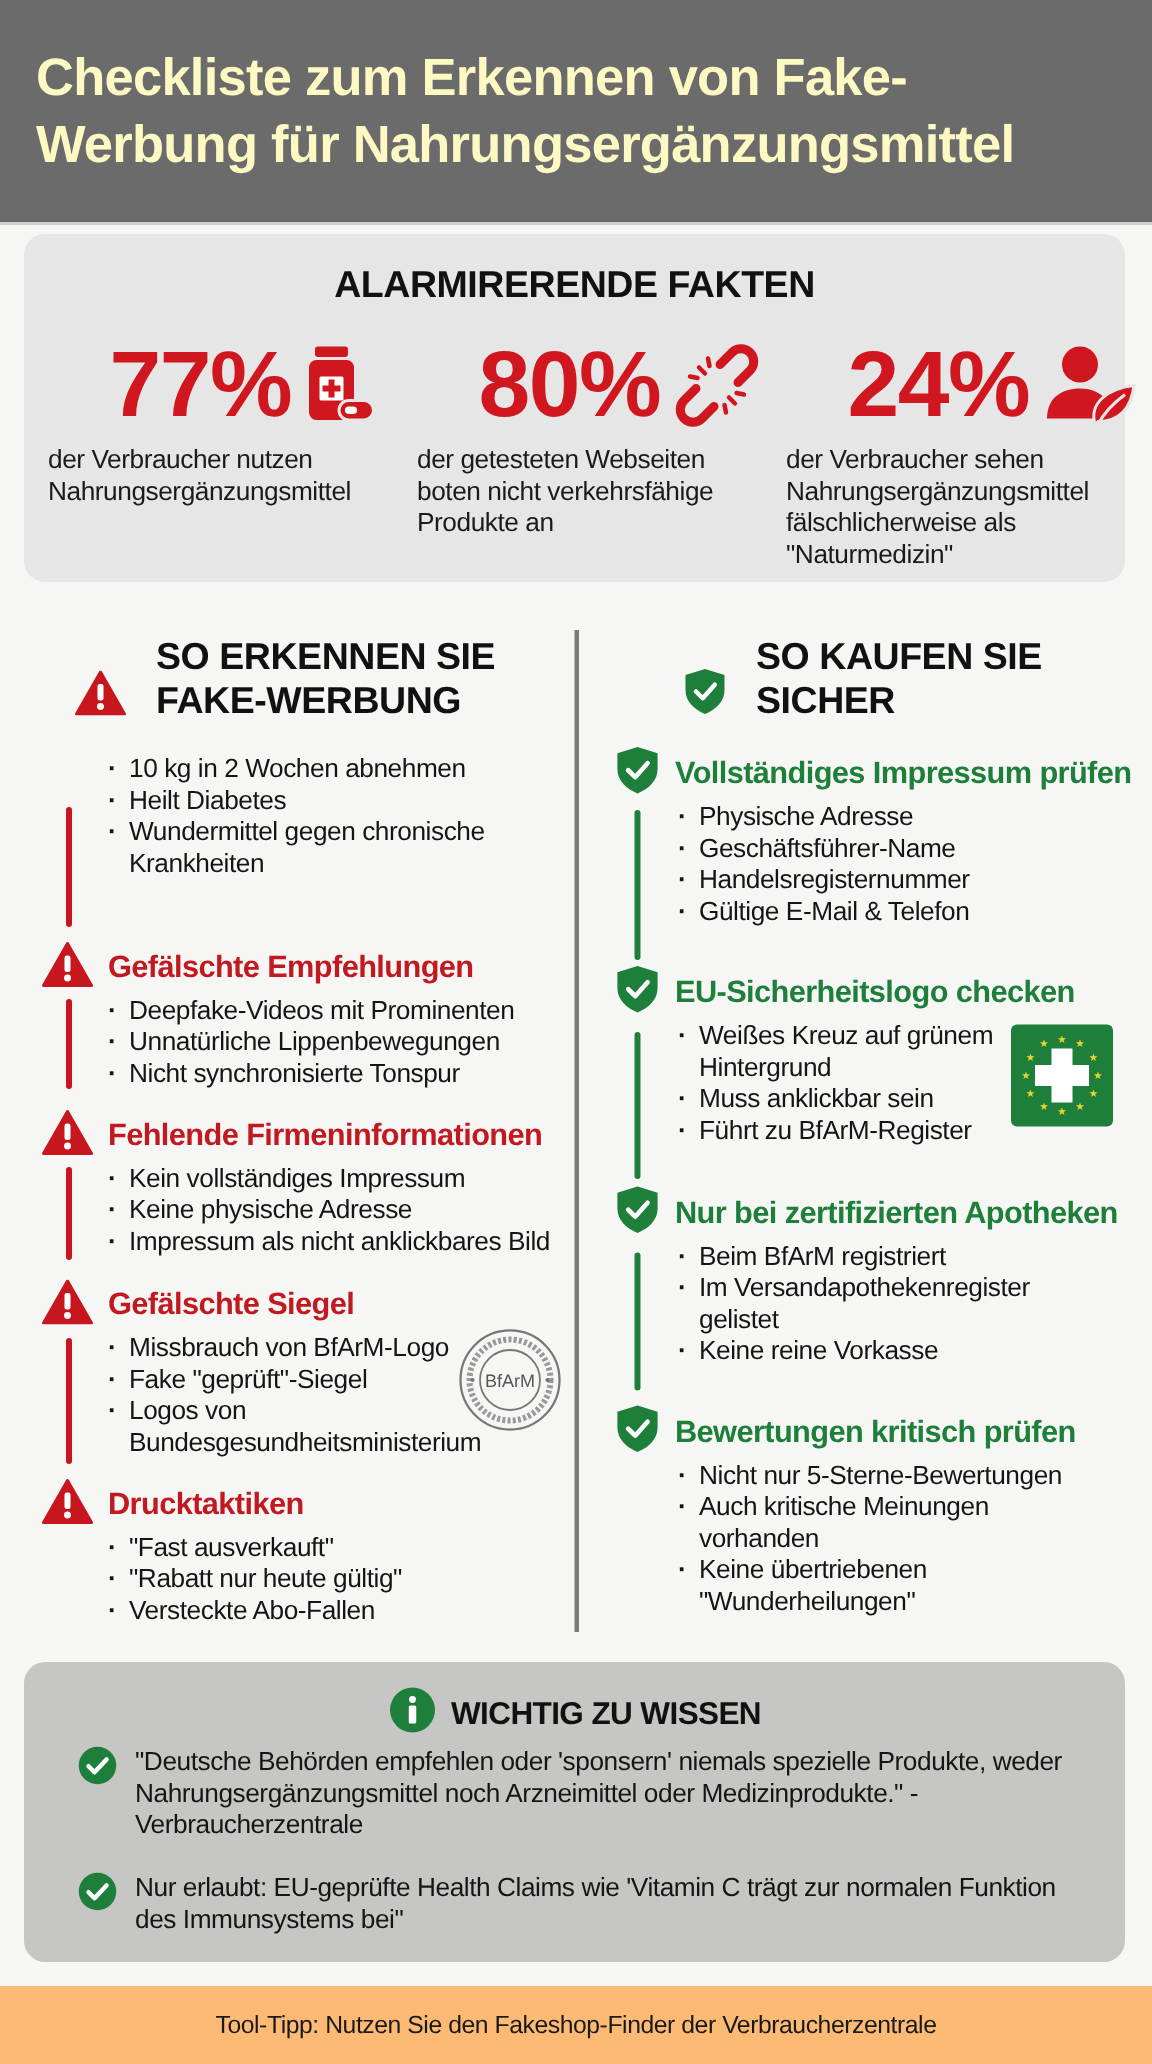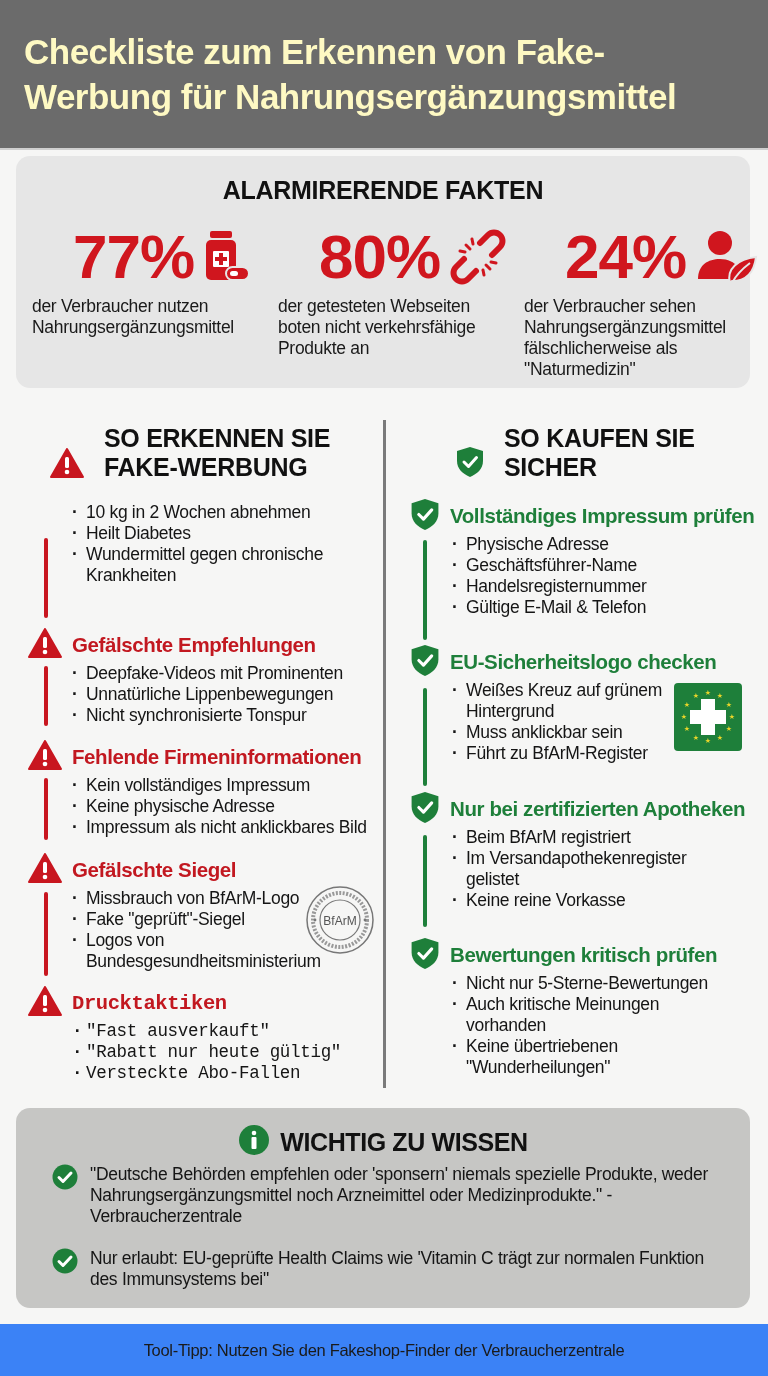--- a/index.html
+++ b/index.html
@@ -29,25 +29,25 @@
   .green .lbl { color: #1e7f3a; }
   .item ul { list-style: none; margin-left: 44px; margin-top: 2px; }
   .item li { font-size: 17.5px; line-height: 21px; letter-spacing: -0.3px; padding-left: 14px; position: relative; color: #151515; }
   .item li::before { content: "·"; position: absolute; left: 0; top: 0; font-weight: bold; }
   .vline { position: absolute; width: 4px; border-radius: 2px; }
   .vline.red { background: #c8161f; }
   .vline.green { background: #1e7f3a; }
 
   .wichtig { position: absolute; left: 16px; top: 1108px; width: 734px; height: 200px; background: #c6c6c4; border-radius: 14px; }
   .wichtig-title { position: absolute; left: 0; top: 16px; width: 100%; display: flex; justify-content: center; align-items: center; gap: 10px; }
-  .wichtig-title .t { font-size: 25px; font-weight: bold; letter-spacing: -0.4px; }
+  .wichtig-title .t { font-size: 21px; font-weight: bold; letter-spacing: -0.4px; }
   .note { position: absolute; left: 36px; display: flex; gap: 12px; }
   .note .txt { font-size: 17.5px; line-height: 21px; letter-spacing: -0.3px; color: #151515; width: 620px; }
 
-  .footer { position: absolute; left: 0; top: 1324px; width: 768px; height: 52px; background: #3b82f6; display: flex; align-items: center; justify-content: center; }
+  .footer { position: absolute; left: 0; top: 1324px; width: 768px; height: 52px; background: #fdba74; display: flex; align-items: center; justify-content: center; }
   .footer span { font-size: 16.5px; letter-spacing: -0.3px; color: #1a1a1a; }
 
   .seal { position: absolute; left: 304px; top: 884px; width: 72px; height: 72px; }
   .eu-logo { position: absolute; left: 674px; top: 683px; width: 68px; height: 68px; background: #1e7f3a; border-radius: 4px; }
 </style>
 </head>
 <body>
 
 <div class="header">
   <h1>Checkliste zum Erkennen von Fake-Werbung für Nahrungsergänzungsmittel</h1>
@@ -194,21 +194,21 @@
   <svg width="72" height="72" viewBox="0 0 72 72">
     <circle cx="36" cy="36" r="33" fill="#f6f6f5" stroke="#777" stroke-width="1.5"></circle>
     <circle cx="36" cy="36" r="27" fill="none" stroke="#999" stroke-width="4" stroke-dasharray="2 1.5"></circle>
     <circle cx="36" cy="36" r="20" fill="#f6f6f5" stroke="#777" stroke-width="1.2"></circle>
     <circle cx="11" cy="36" r="1.4" fill="#777"></circle>
       <circle cx="61" cy="36" r="1.4" fill="#777"></circle>
     <text x="36" y="40.5" text-anchor="middle" font-size="12" fill="#555" font-family="Liberation Sans, sans-serif">BfArM</text>
   </svg>
 </div>
 
-<div class="item red" style="left:28px; top:987px;font-family:Liberation Mono, monospace;">
+<div class="item red" style="left:28px; top:987px;">
   <div class="head">
     <span><svg width="34" height="30" viewBox="0 0 34 30">
           <path d="M17 1 L33 29 L1 29 Z" fill="#c8161f" stroke="#c8161f" stroke-width="2" stroke-linejoin="round"></path>
           <rect x="15" y="9" width="4" height="11" rx="1.5" fill="#fff"></rect>
           <circle cx="17" cy="24" r="2.3" fill="#fff"></circle>
         </svg></span>
     <span class="lbl">Drucktaktiken</span>
   </div>
   <ul style="width:280px;">
     <li>"Fast ausverkauft"</li>

